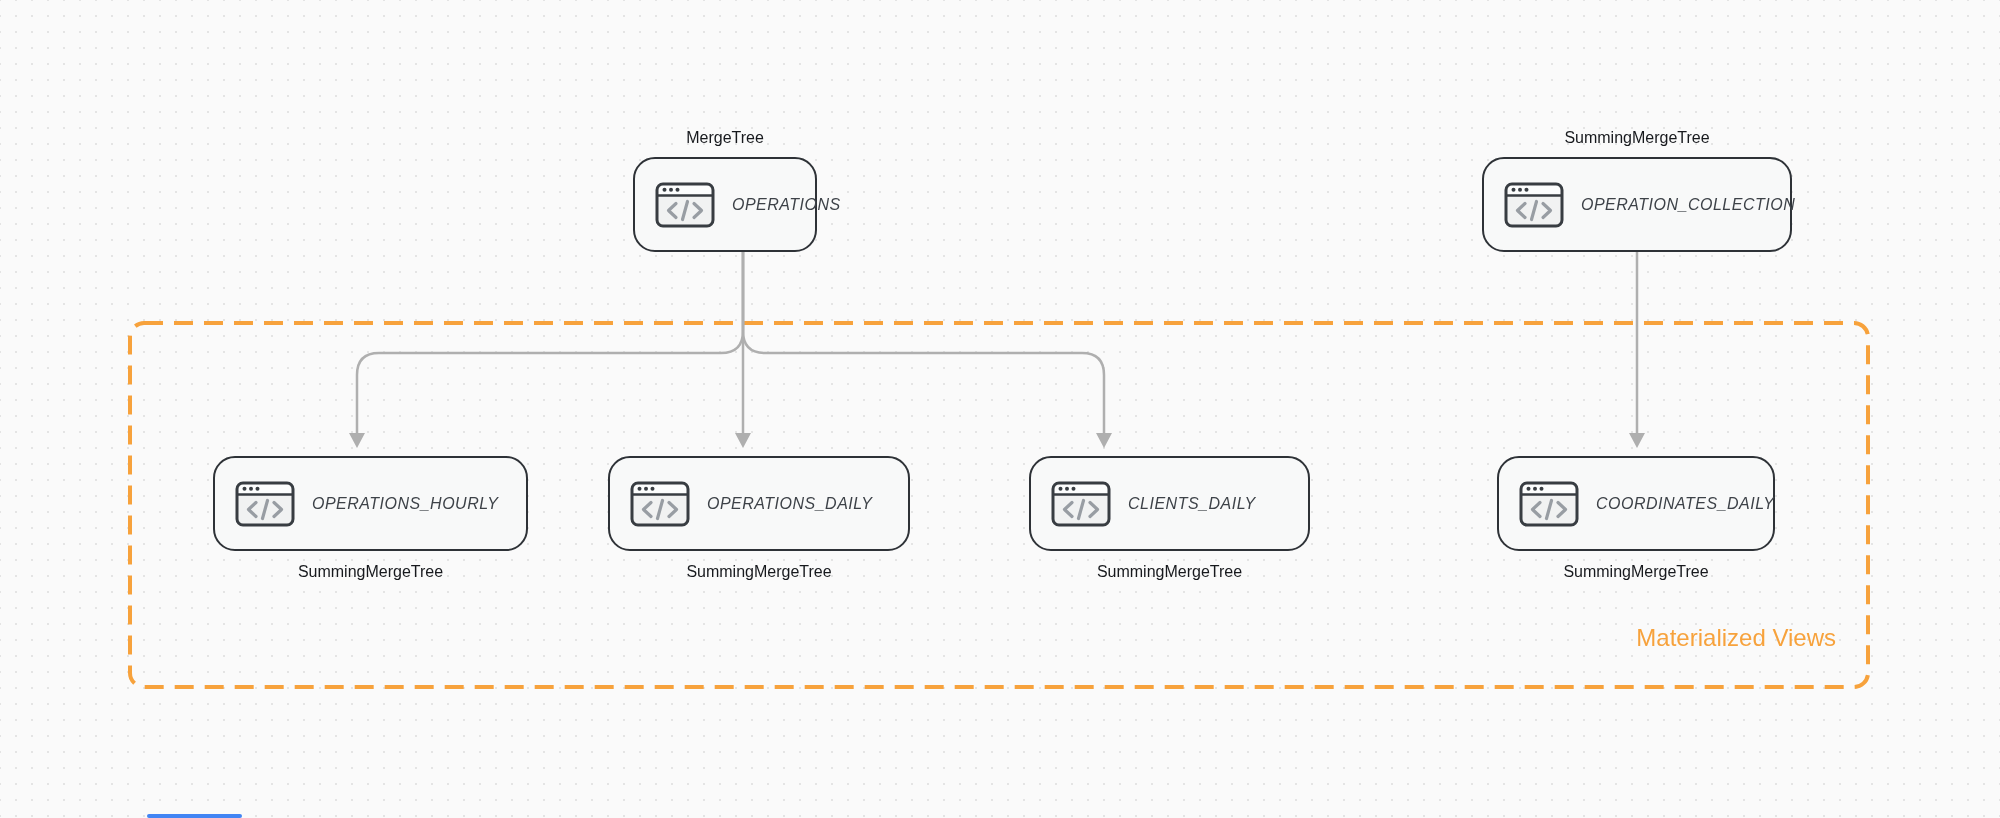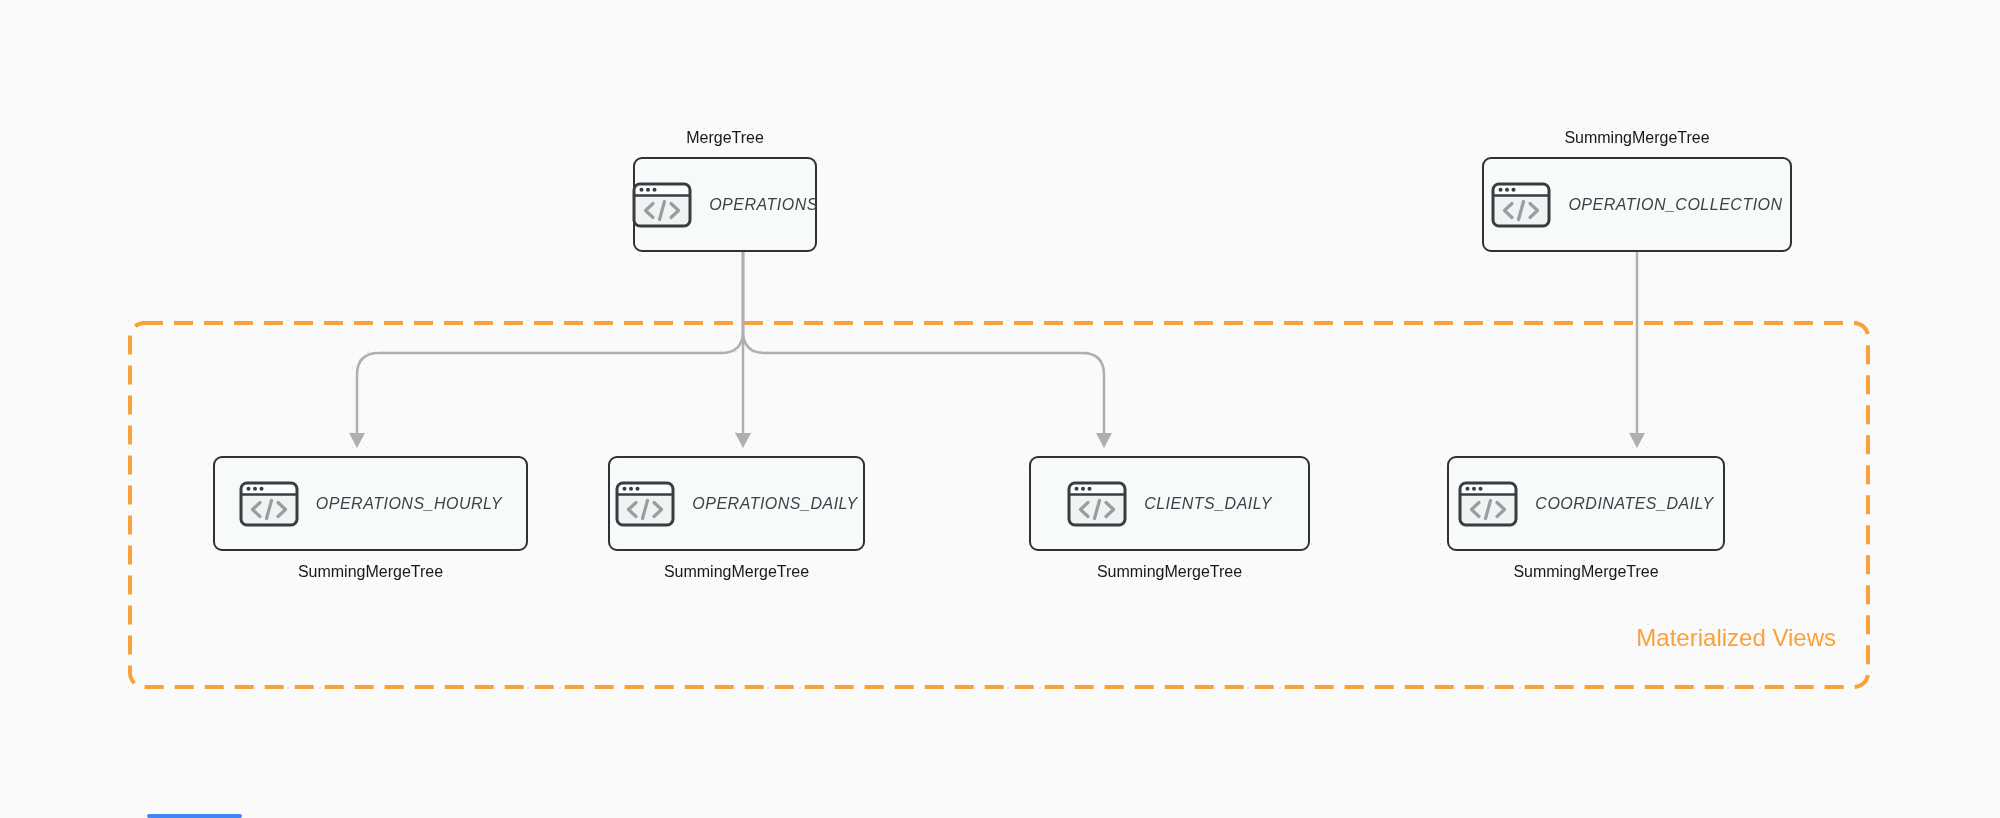--- a/index.html
+++ b/index.html
@@ -23,26 +23,25 @@
     width: 2000px;
     height: 818px;
   }
   .node { position: absolute; }
   .node-box {
     position: relative;
     height: 95px;
     box-sizing: border-box;
     background: #f8f9f9;
     border: 2.5px solid #2e3237;
-    border-radius: 9px;
+    border-radius: 22px;
     display: flex;
     align-items: center;
-    justify-content: center;
     gap: 17px;
-    padding: 0 10px;
+    padding: 0 20px;
   }
   .table-label {
     font-style: italic;
     font-size: 16px;
     letter-spacing: 0.5px;
     color: #3d4248;
     white-space: nowrap;
   }
   .engine-label {
     position: absolute;
@@ -161,21 +160,21 @@
               <path d="M39 21.5 L46.5 28.5 L39 35.5"></path>
               <path d="M32.5 19.5 L27.5 37.5"></path>
           </g>
         </svg>
       </span>
       <span class="table-label">OPERATIONS_HOURLY</span>
     </div>
     <div class="engine-label below">SummingMergeTree</div>
   </div>
 
-  <div class="node" style="left:608px; top:456px; width:257px;">
+  <div class="node" style="left:608px; top:456px; width:302px;">
     <div class="node-box">
       <span class="icon-wrap">
         <svg width="60" height="46" viewBox="0 0 60 46">
           <rect x="2" y="2" width="56" height="42" rx="6" fill="#fcfdfd"></rect>
           <path d="M2 13.5 H58 V38 Q58 44 52 44 H8 Q2 44 2 38 Z" fill="#f1f2f2"></path>
           <rect x="2" y="2" width="56" height="42" rx="6" fill="none" stroke="#383d42" stroke-width="3"></rect>
           <line x1="2" y1="13.5" x2="58" y2="13.5" stroke="#383d42" stroke-width="2.5"></line>
           <circle cx="9.5" cy="7.8" r="2" fill="#383d42"></circle>
             <circle cx="16" cy="7.8" r="2" fill="#383d42"></circle>
             <circle cx="22.5" cy="7.8" r="2" fill="#383d42"></circle>
@@ -207,21 +206,21 @@
               <path d="M39 21.5 L46.5 28.5 L39 35.5"></path>
               <path d="M32.5 19.5 L27.5 37.5"></path>
           </g>
         </svg>
       </span>
       <span class="table-label">CLIENTS_DAILY</span>
     </div>
     <div class="engine-label below">SummingMergeTree</div>
   </div>
 
-  <div class="node" style="left:1447px; top:456px; width:278px;">
+  <div class="node" style="left:1497px; top:456px; width:278px;">
     <div class="node-box">
       <span class="icon-wrap">
         <svg width="60" height="46" viewBox="0 0 60 46">
           <rect x="2" y="2" width="56" height="42" rx="6" fill="#fcfdfd"></rect>
           <path d="M2 13.5 H58 V38 Q58 44 52 44 H8 Q2 44 2 38 Z" fill="#f1f2f2"></path>
           <rect x="2" y="2" width="56" height="42" rx="6" fill="none" stroke="#383d42" stroke-width="3"></rect>
           <line x1="2" y1="13.5" x2="58" y2="13.5" stroke="#383d42" stroke-width="2.5"></line>
           <circle cx="9.5" cy="7.8" r="2" fill="#383d42"></circle>
             <circle cx="16" cy="7.8" r="2" fill="#383d42"></circle>
             <circle cx="22.5" cy="7.8" r="2" fill="#383d42"></circle>

